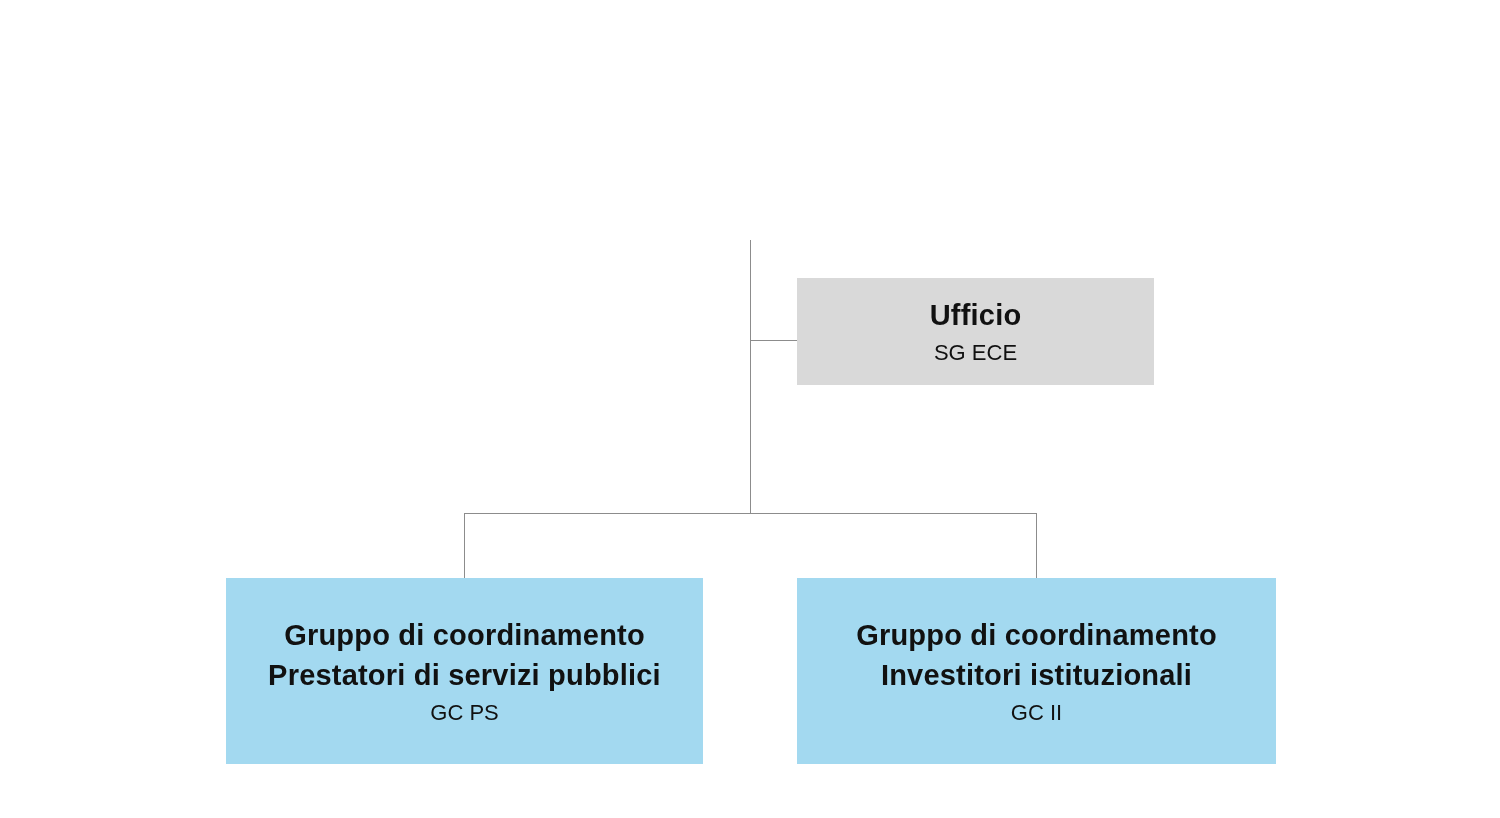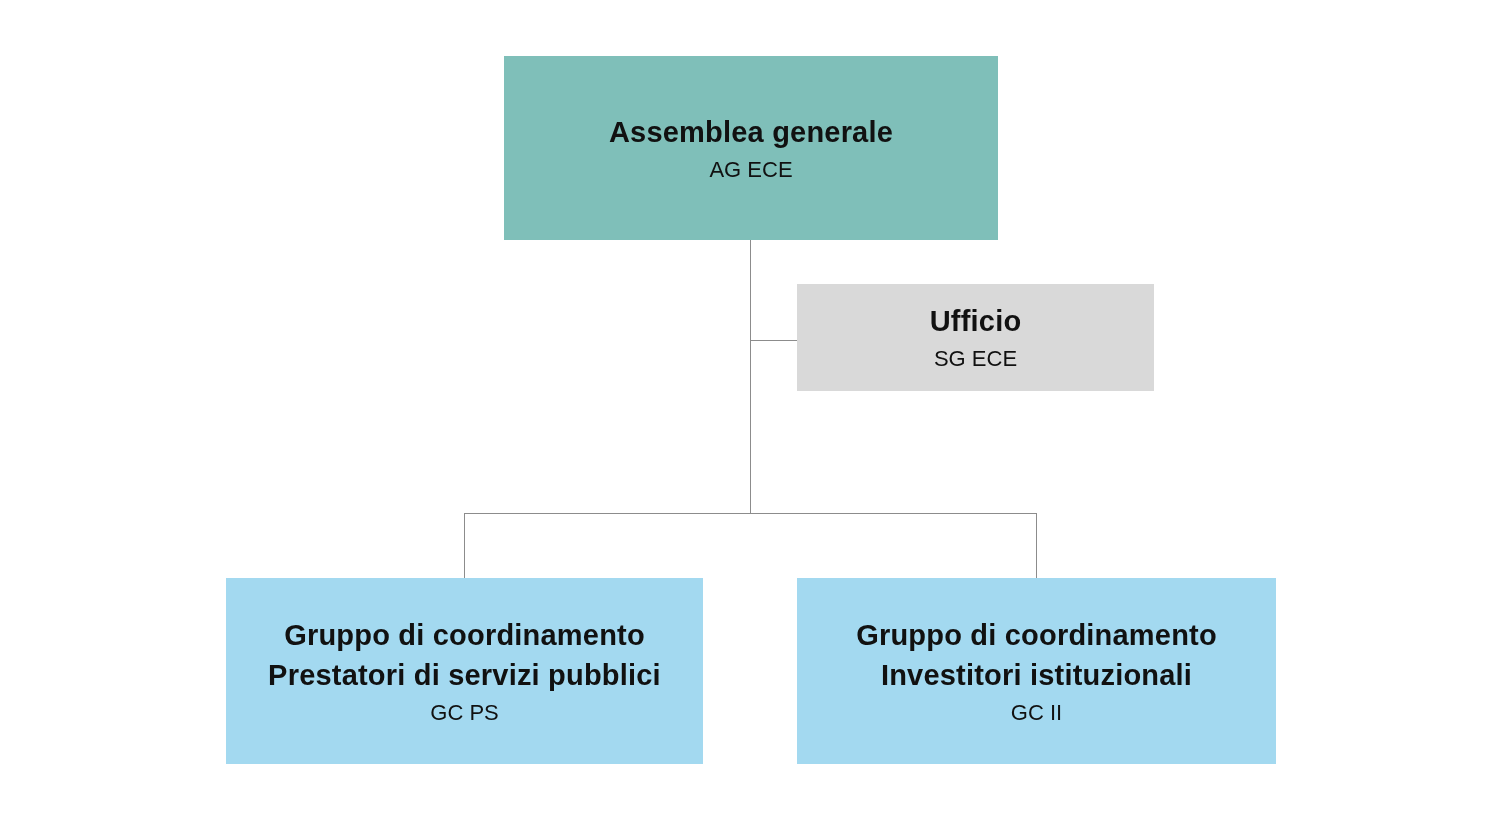--- a/index.html
+++ b/index.html
@@ -38,21 +38,21 @@
     font-weight: 400;
     line-height: 30px;
     margin-top: 3px;
   }
   .node-assemblea {
     left: 504px; top: 56px;
     width: 494px; height: 184px;
     background: var(--assemblea-bg, #7FBFB9);
   }
   .node-ufficio {
-    left: 797px; top: 284px;
+    left: 797px; top: 278px;
     width: 357px; height: 107px;
     background: var(--ufficio-bg, #D9D9D9);
   }
   .node-gcps {
     left: 226px; top: 578px;
     width: 477px; height: 186px;
     background: var(--group-bg, #A3D9F0);
   }
   .node-gcii {
     left: 797px; top: 578px;
@@ -75,24 +75,20 @@
 <body>
 
 <div class="canvas" style="--assemblea-bg: #7FBFB9; --ufficio-bg: #D9D9D9; --group-bg: #A3D9F0; --connector: #8C8C8C; --text: #111111; --bg: #FFFFFF;">
 
   <div class="line v line-main-vertical"></div>
   <div class="line h line-ufficio-branch"></div>
   <div class="line h line-horizontal-bar"></div>
   <div class="line v line-left-drop"></div>
   <div class="line v line-right-drop"></div>
 
-  <div class="node node-assemblea">
-    <div class="title">Assemblea generale</div>
-    <div class="code">AG ECE</div>
-  </div>
 
   <div class="node node-ufficio">
     <div class="title">Ufficio</div>
     <div class="code">SG ECE</div>
   </div>
 
   <div class="node node-gcps">
     <div class="title">Gruppo di coordinamento
 Prestatori di servizi pubblici</div>
     <div class="code">GC PS</div>

